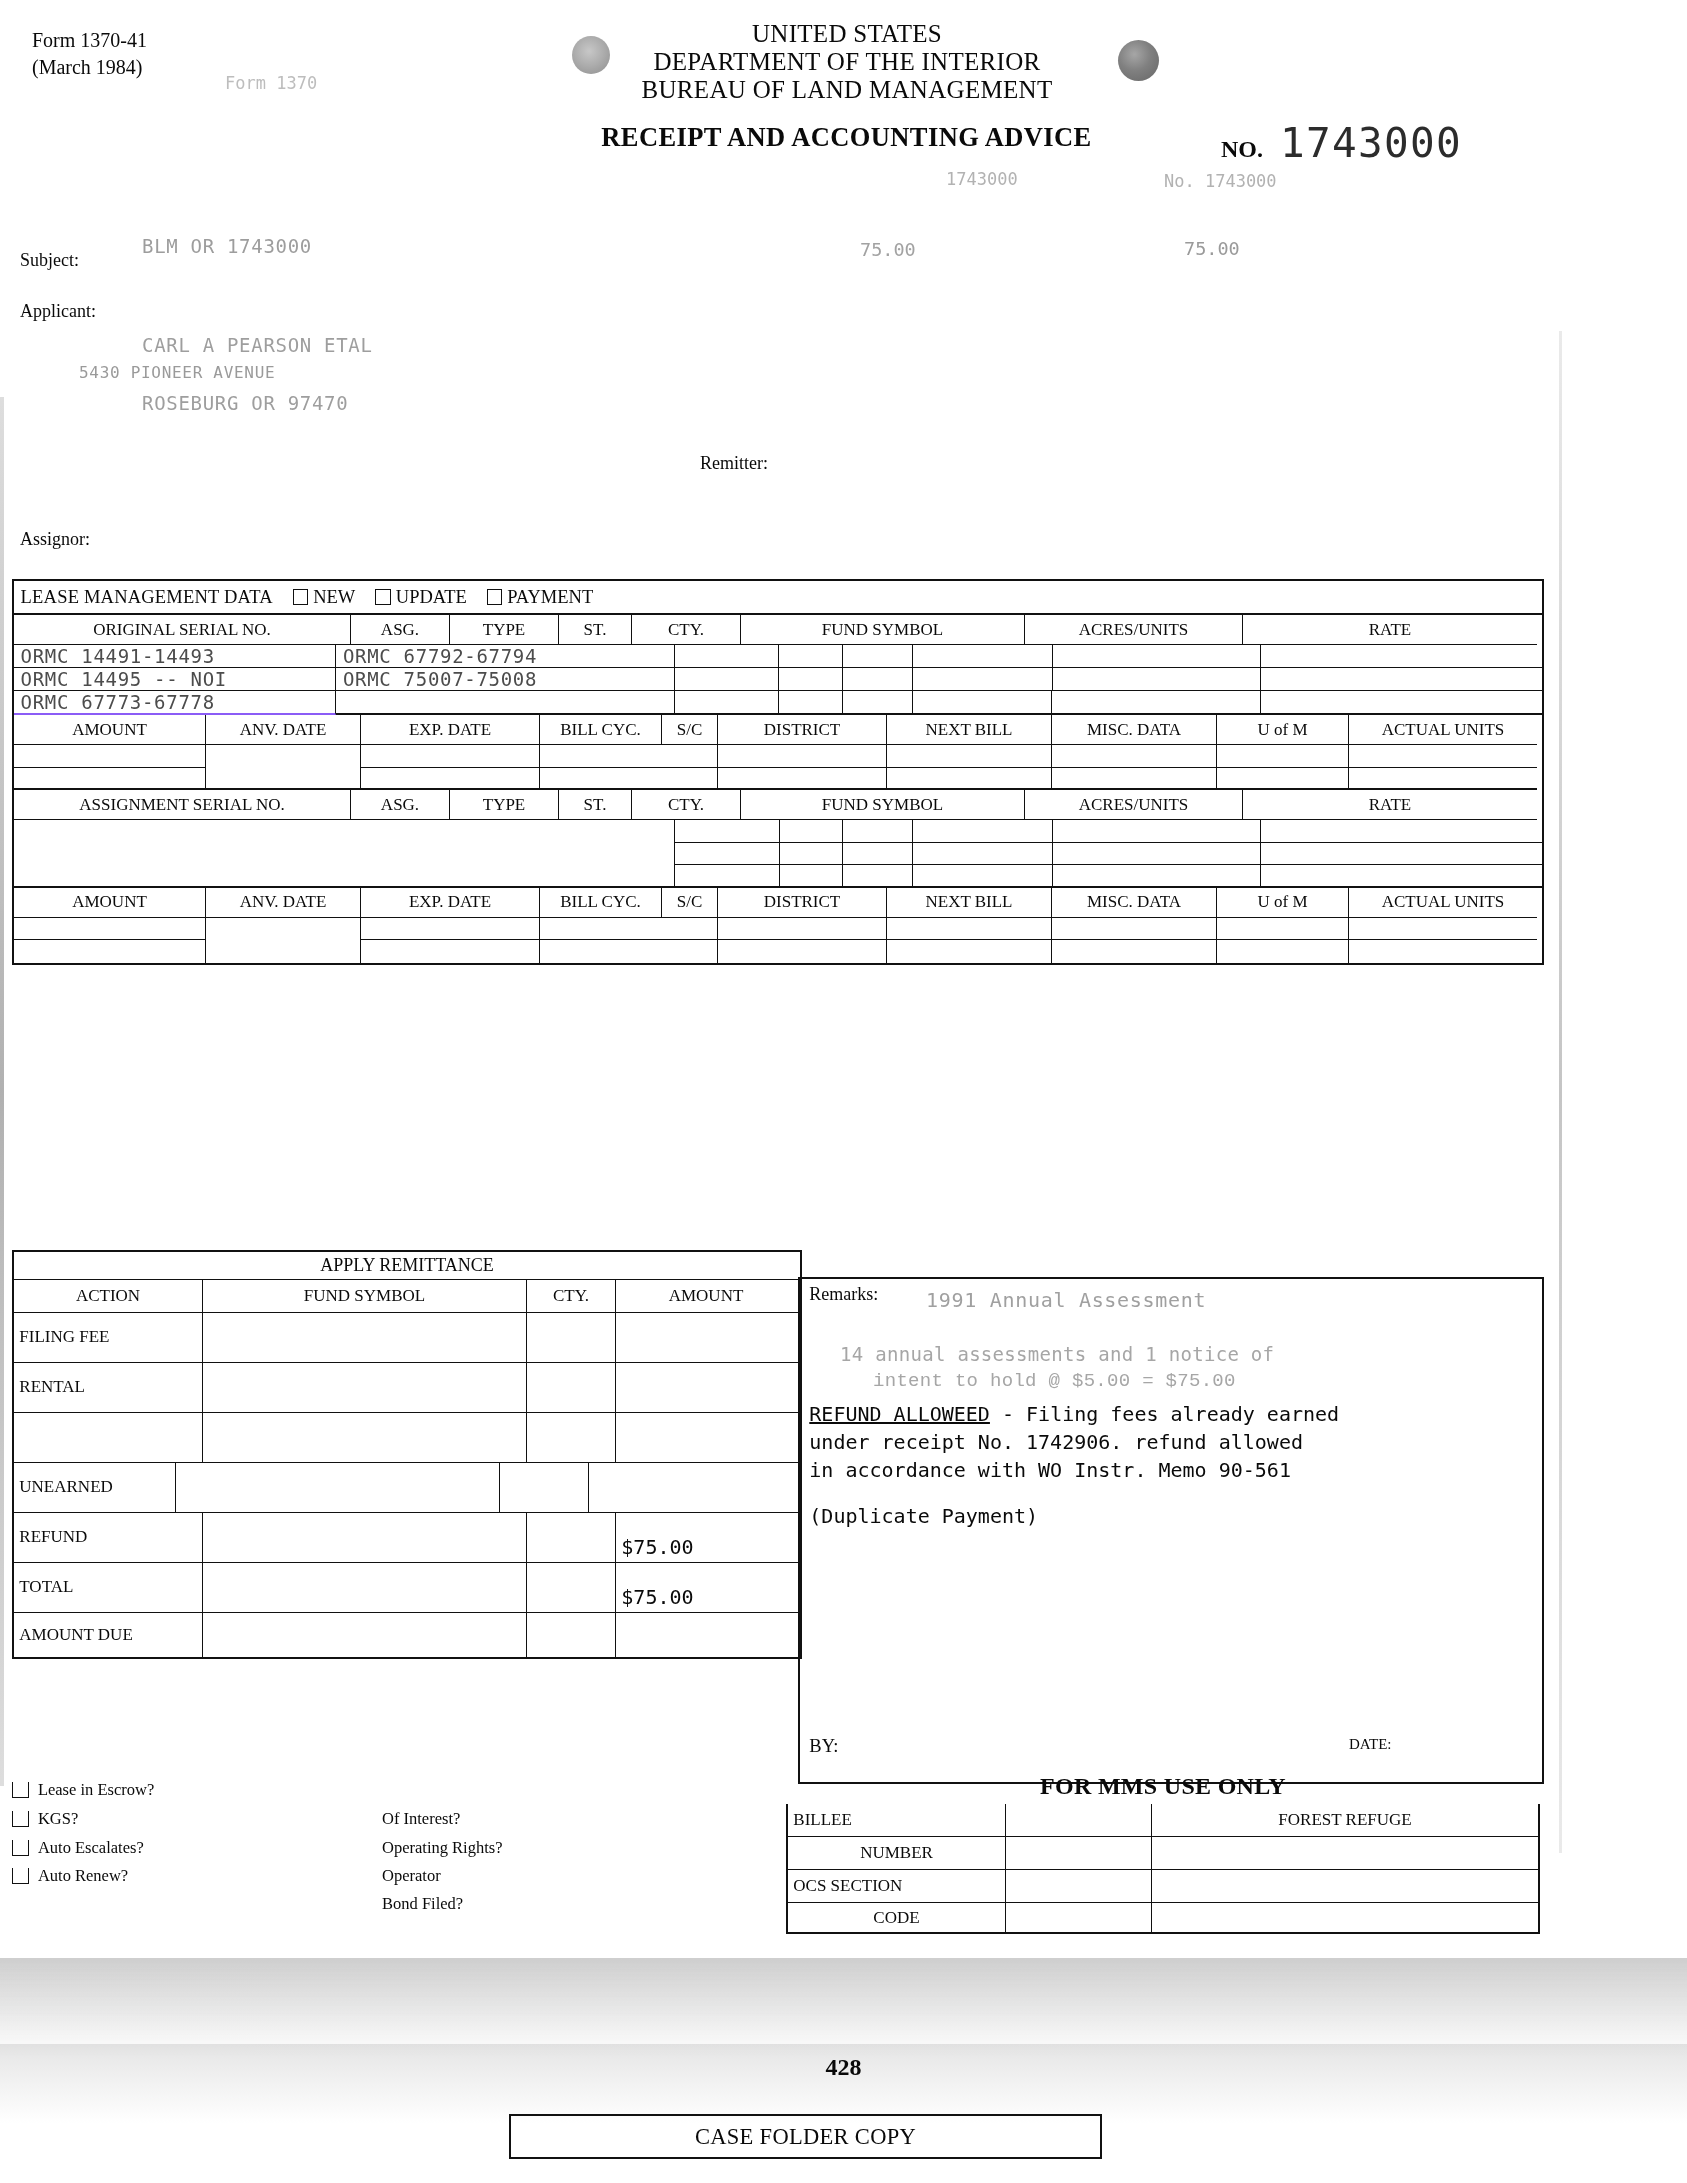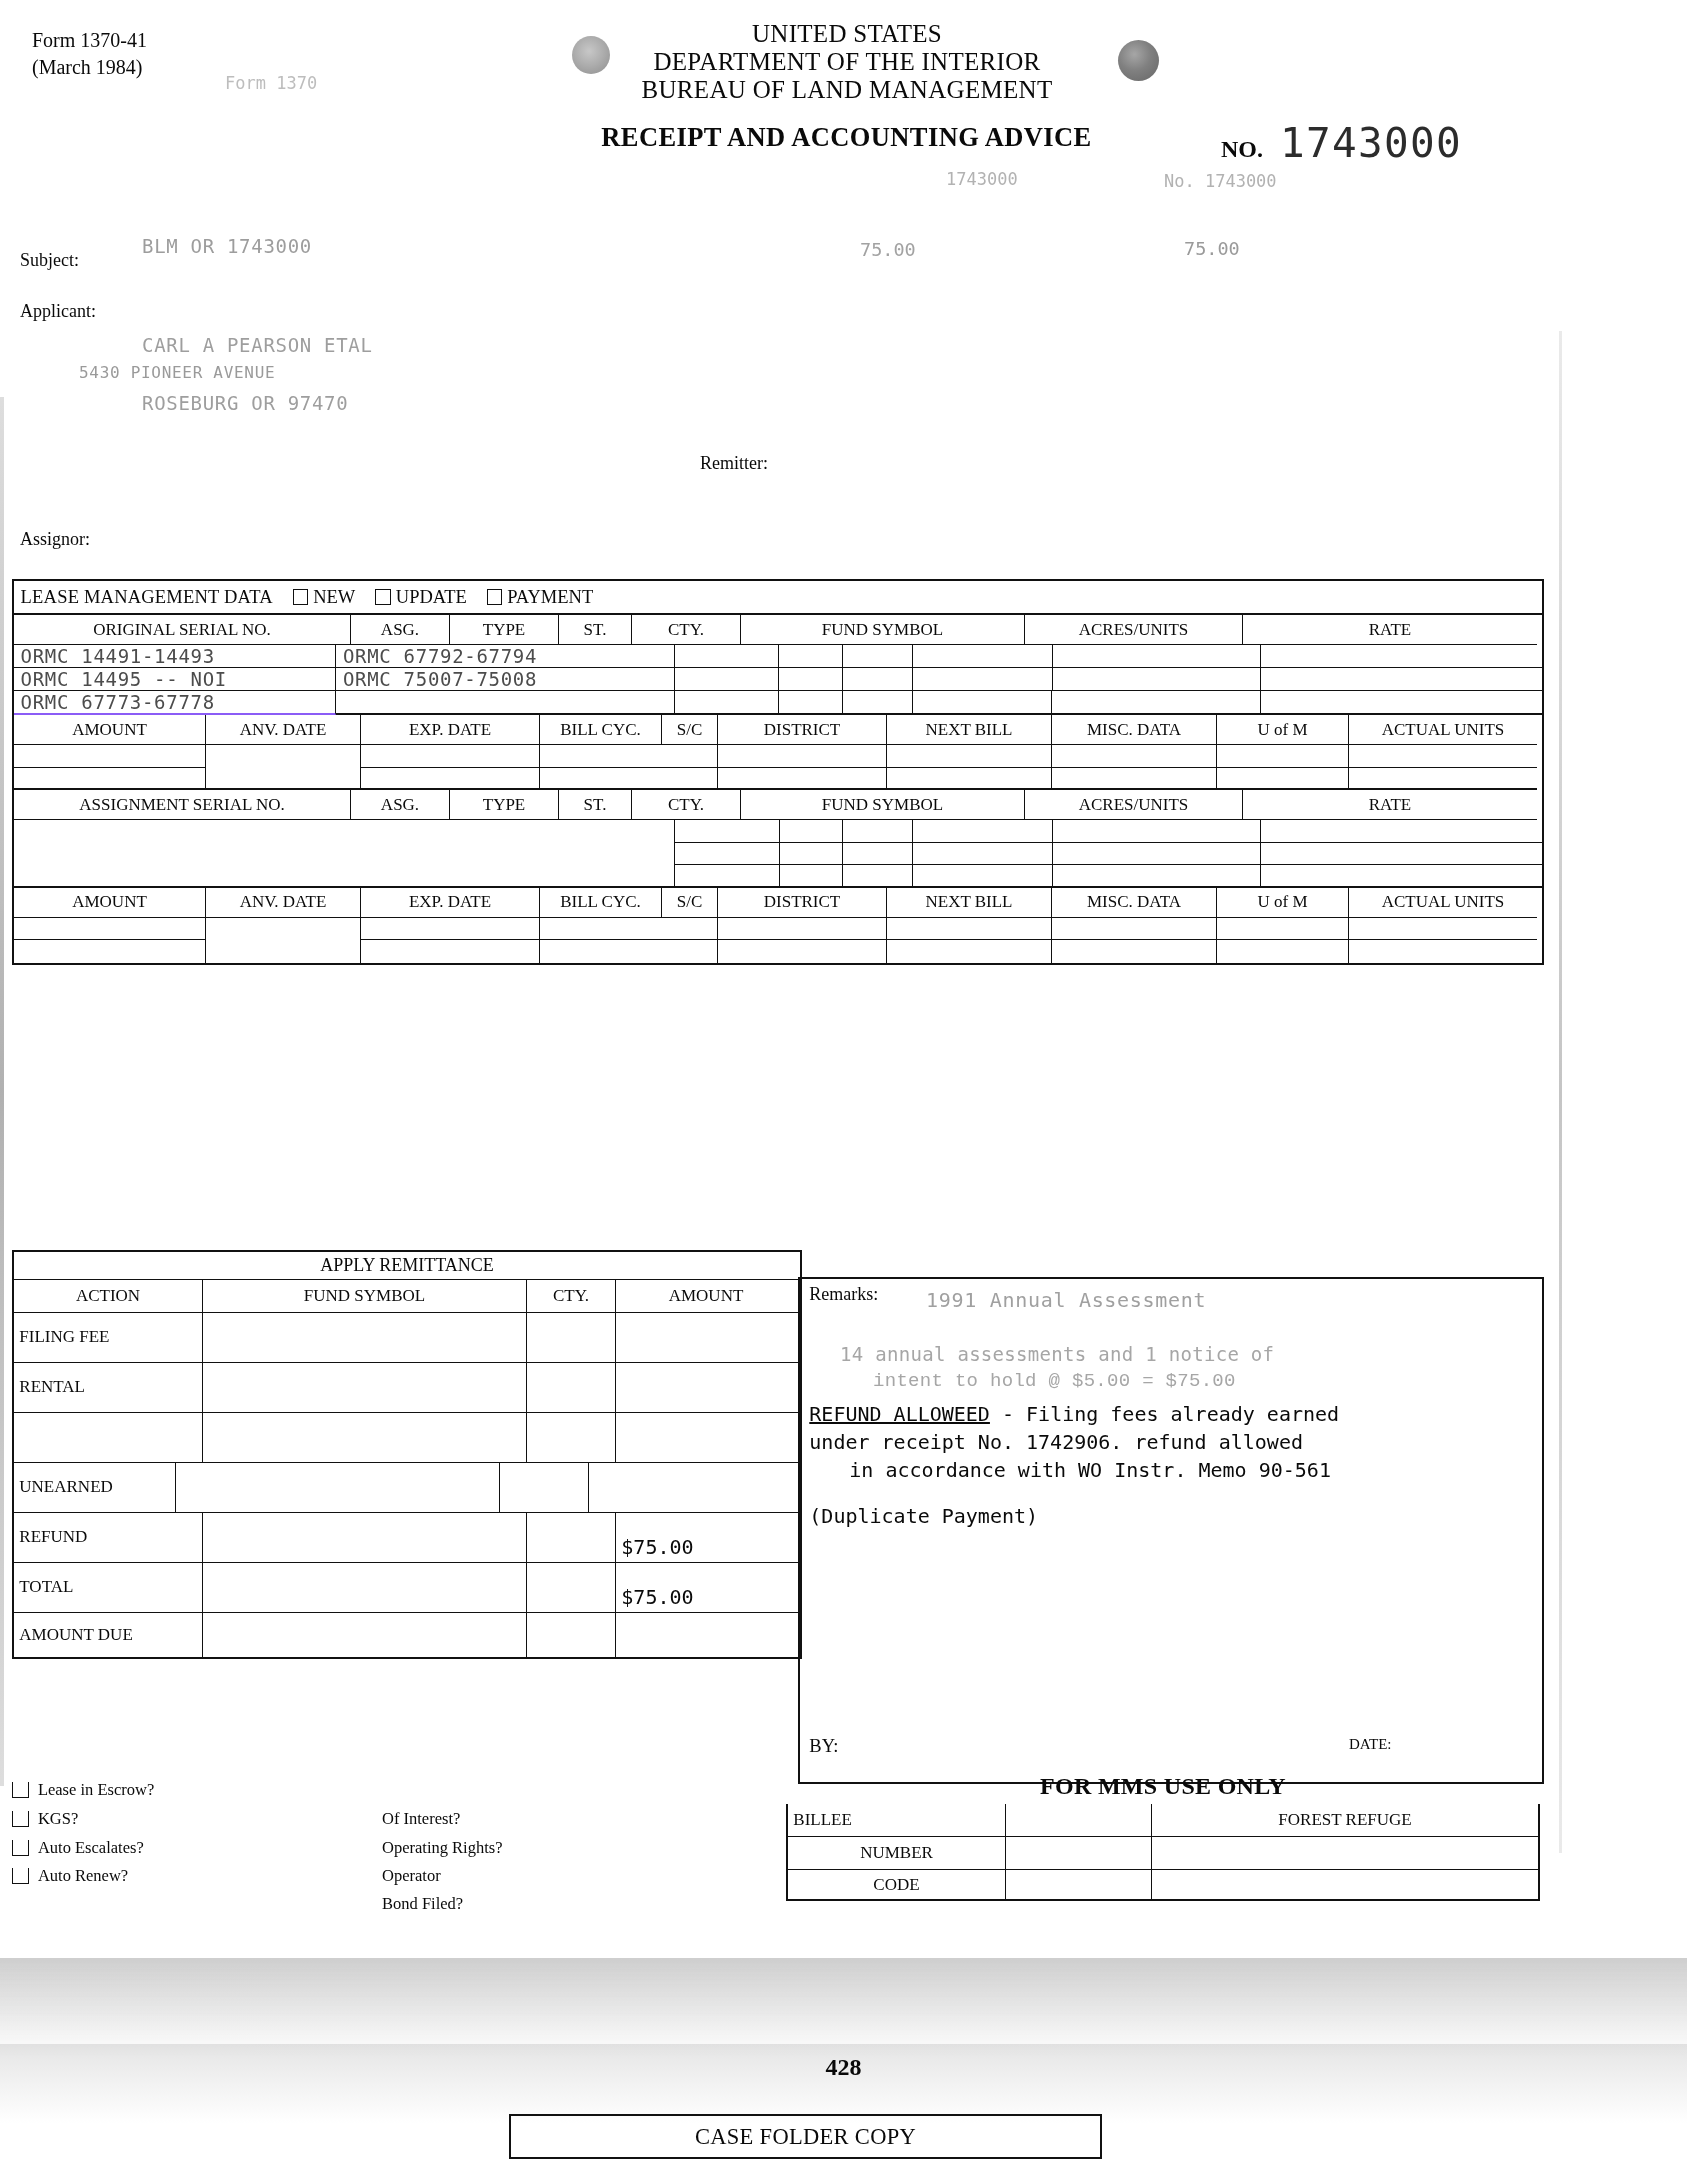--- a/index.html
+++ b/index.html
@@ -85,21 +85,21 @@
   .rmk-hw1 { position:absolute; left:126px; top:9.3px; font-size:20px; color:#a0a0a0;
              font-family:"DejaVu Sans Mono", monospace; letter-spacing:0.7px; }
   .rmk-hw2 { position:absolute; left:40px; top:64px; font-size:19px; color:#a6a6a6;
              font-family:"DejaVu Sans Mono", monospace; letter-spacing:0.3px; }
   .rmk-hw3 { position:absolute; left:73px; top:91px; font-size:19px; color:#a6a6a6;
              font-family:Liberation Mono, monospace; letter-spacing:0.3px; }
   .rmk-t1 { position:absolute; left:9.3px; top:123px; font-size:20px;
             font-family:"DejaVu Sans Mono", monospace; }
   .rmk-t1 u { text-decoration:underline; }
   .rmk-t2 { position:absolute; left:9.3px; top:151px; font-size:20px; font-family:"DejaVu Sans Mono", monospace; }
-  .rmk-t3 { position:absolute; left:9.3px; top:179px; font-size:20px; font-family:"DejaVu Sans Mono", monospace;margin-left:40px; }
+  .rmk-t3 { position:absolute; left:9.3px; top:179px; font-size:20px; font-family:"DejaVu Sans Mono", monospace; }
   .rmk-t4 { position:absolute; left:9.3px; top:225px; font-size:20px; font-family:"DejaVu Sans Mono", monospace; }
   .by-lbl { position:absolute; left:9.3px; top:457px; font-size:18.5px; }
   .date-lbl { position:absolute; left:549px; top:457px; font-size:15px; }
 
   
   .bl { position:absolute; left:12px; top:1780px; width:774px; font-size:16.5px; }
   .blitem { position:absolute; display:flex; align-items:center; }
   .sqr { width:14.6px; height:14.6px; border:1.3px solid #111; border-top:none; margin-right:9.3px; }
 
   .mms { position:absolute; left:786px; top:1773px; width:754px; }
@@ -467,20 +467,25 @@
         <div class="lcell" style="width:218px;height:32px">BILLEE</div>
         <div class="lcell" style="width:146px;height:32px"></div>
         <div class="lcell c last" style="width:386px;height:32px">FOREST REFUGE</div>
       </div>
       <div class="lrow">
         <div class="lcell c" style="width:218px;height:32px">NUMBER</div>
         <div class="lcell" style="width:146px;height:32px"></div>
         <div class="lcell last" style="width:386px;height:32px"></div>
       </div>
       <div class="lrow">
+        <div class="lcell" style="width:218px;height:32px">OCS  SECTION</div>
+        <div class="lcell" style="width:146px;height:32px"></div>
+        <div class="lcell last" style="width:386px;height:32px"></div>
+      </div>
+      <div class="lrow">
         <div class="lcell c" style="width:218px;height:29px">CODE</div>
         <div class="lcell" style="width:146px;height:29px"></div>
         <div class="lcell last" style="width:386px;height:29px"></div>
       </div>
     </div>
   </div>
 
   <div class="smudge sm1"></div>
   <div class="smudge sm2"></div>
   <div class="edge-l"></div>

